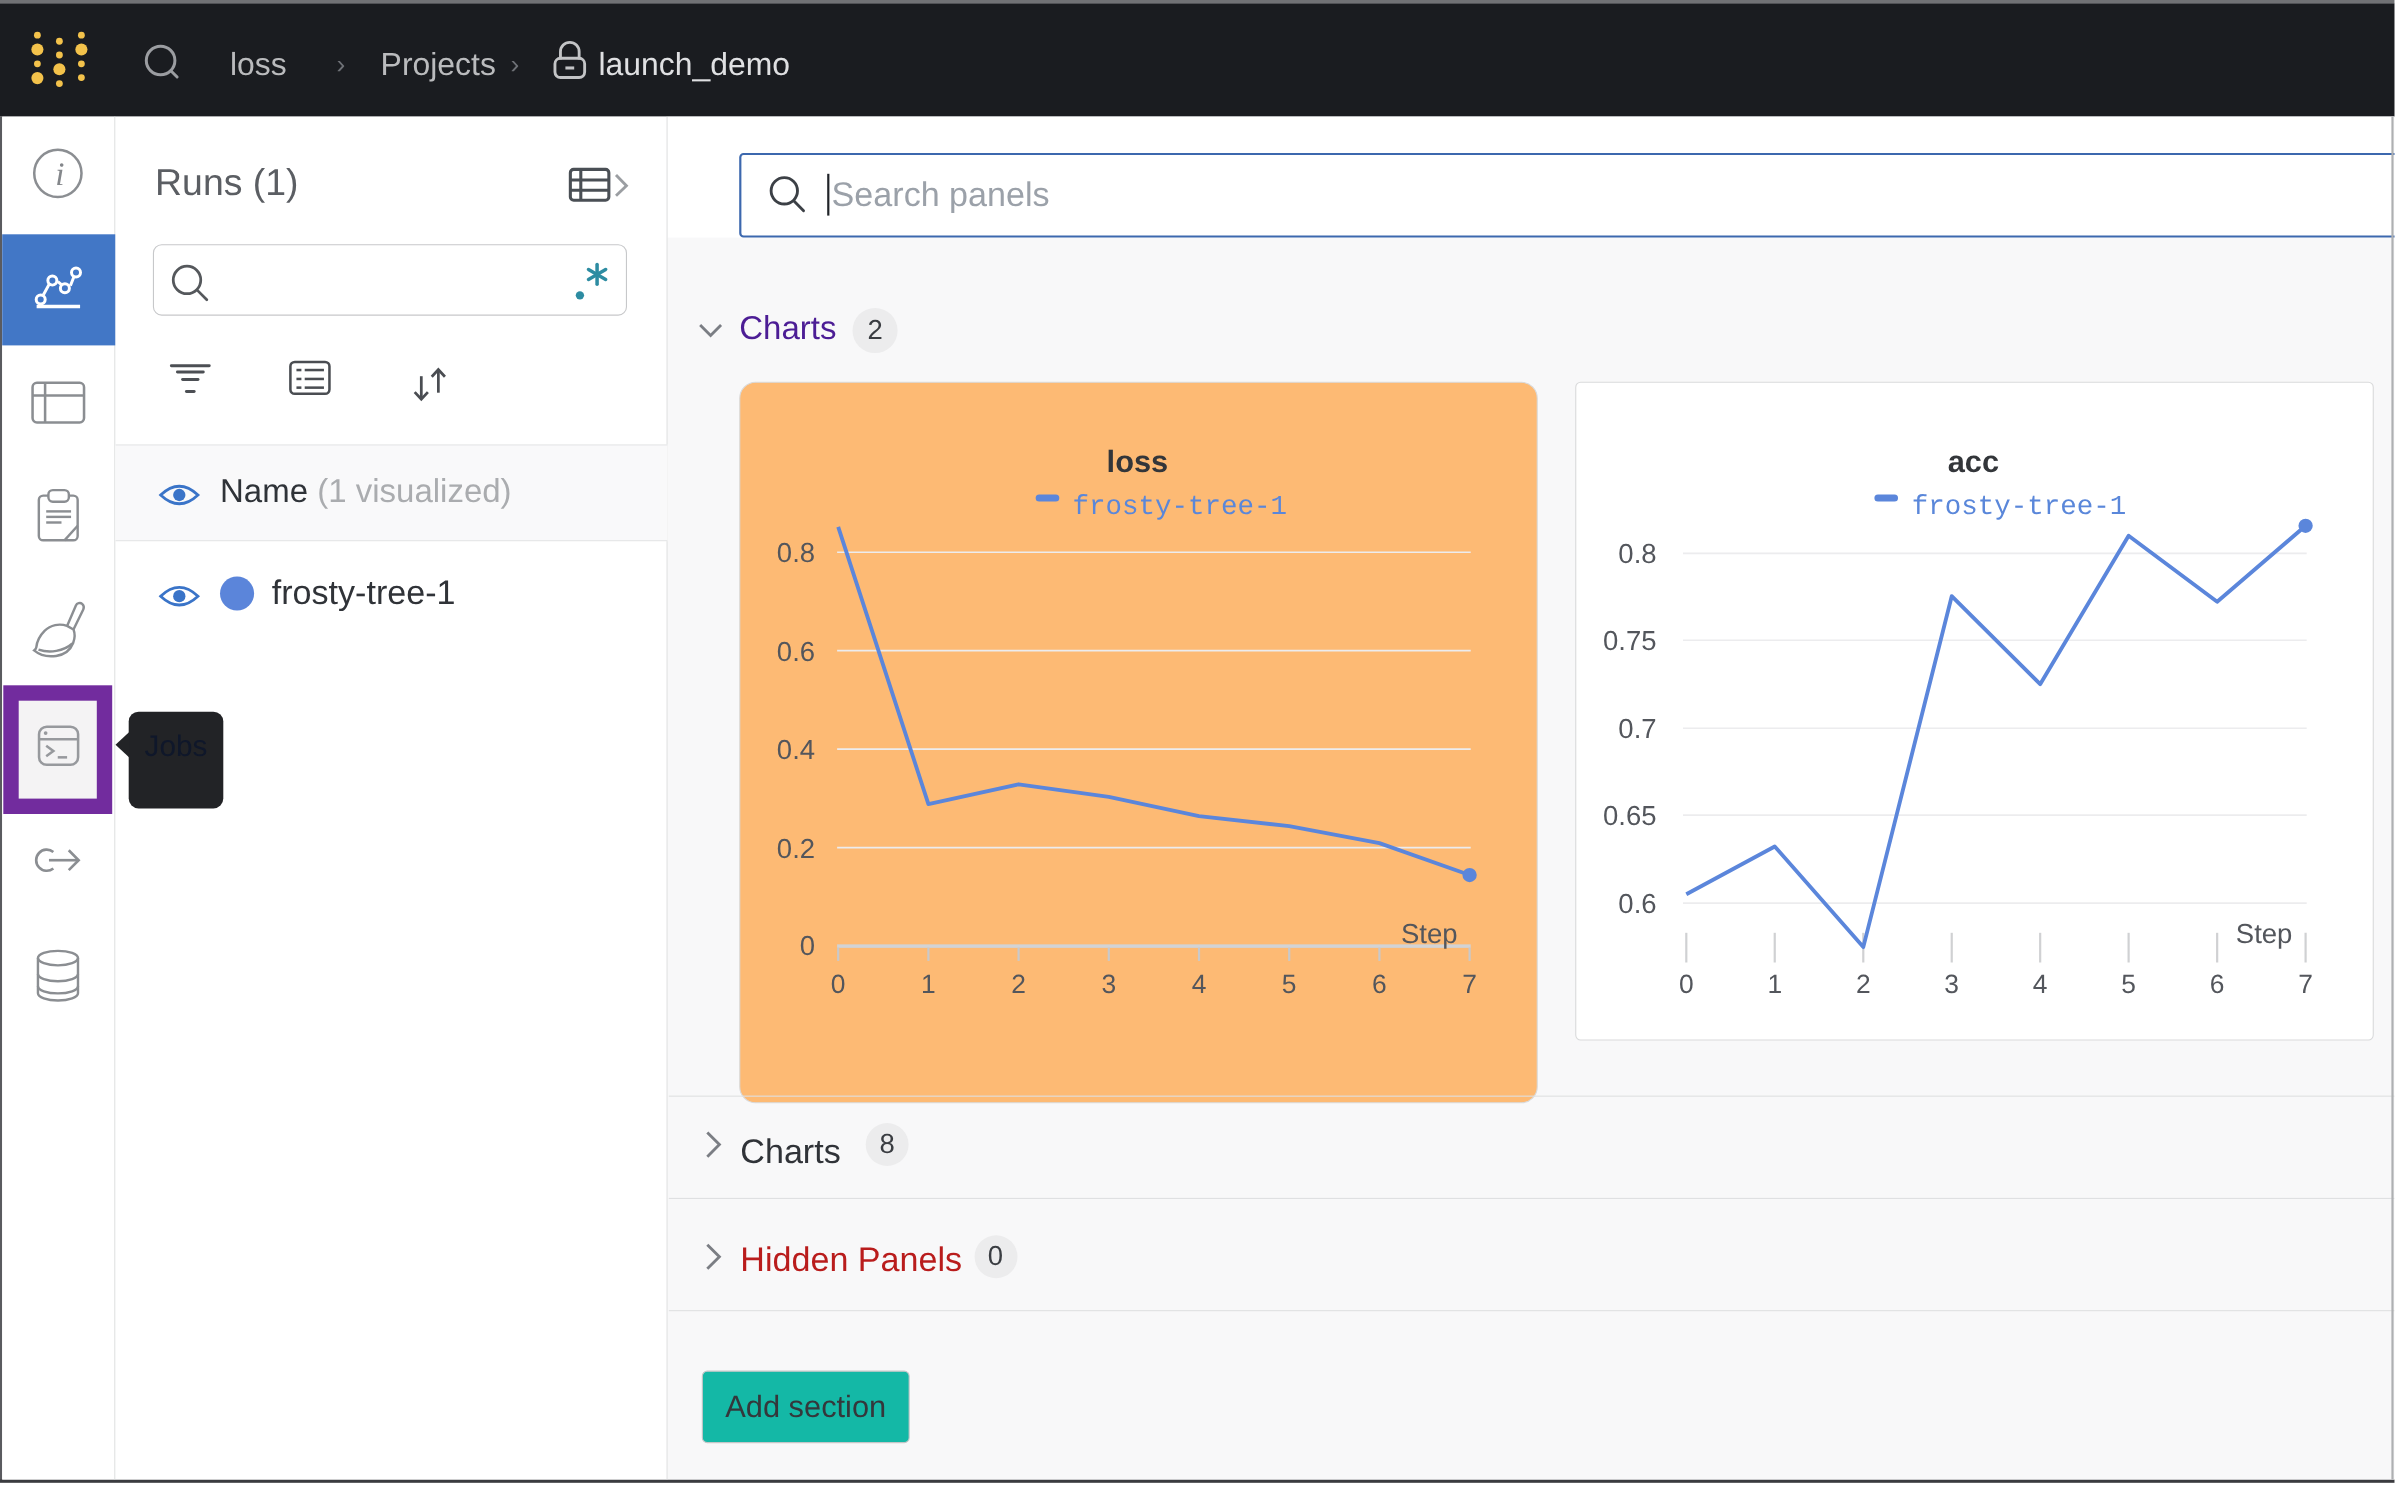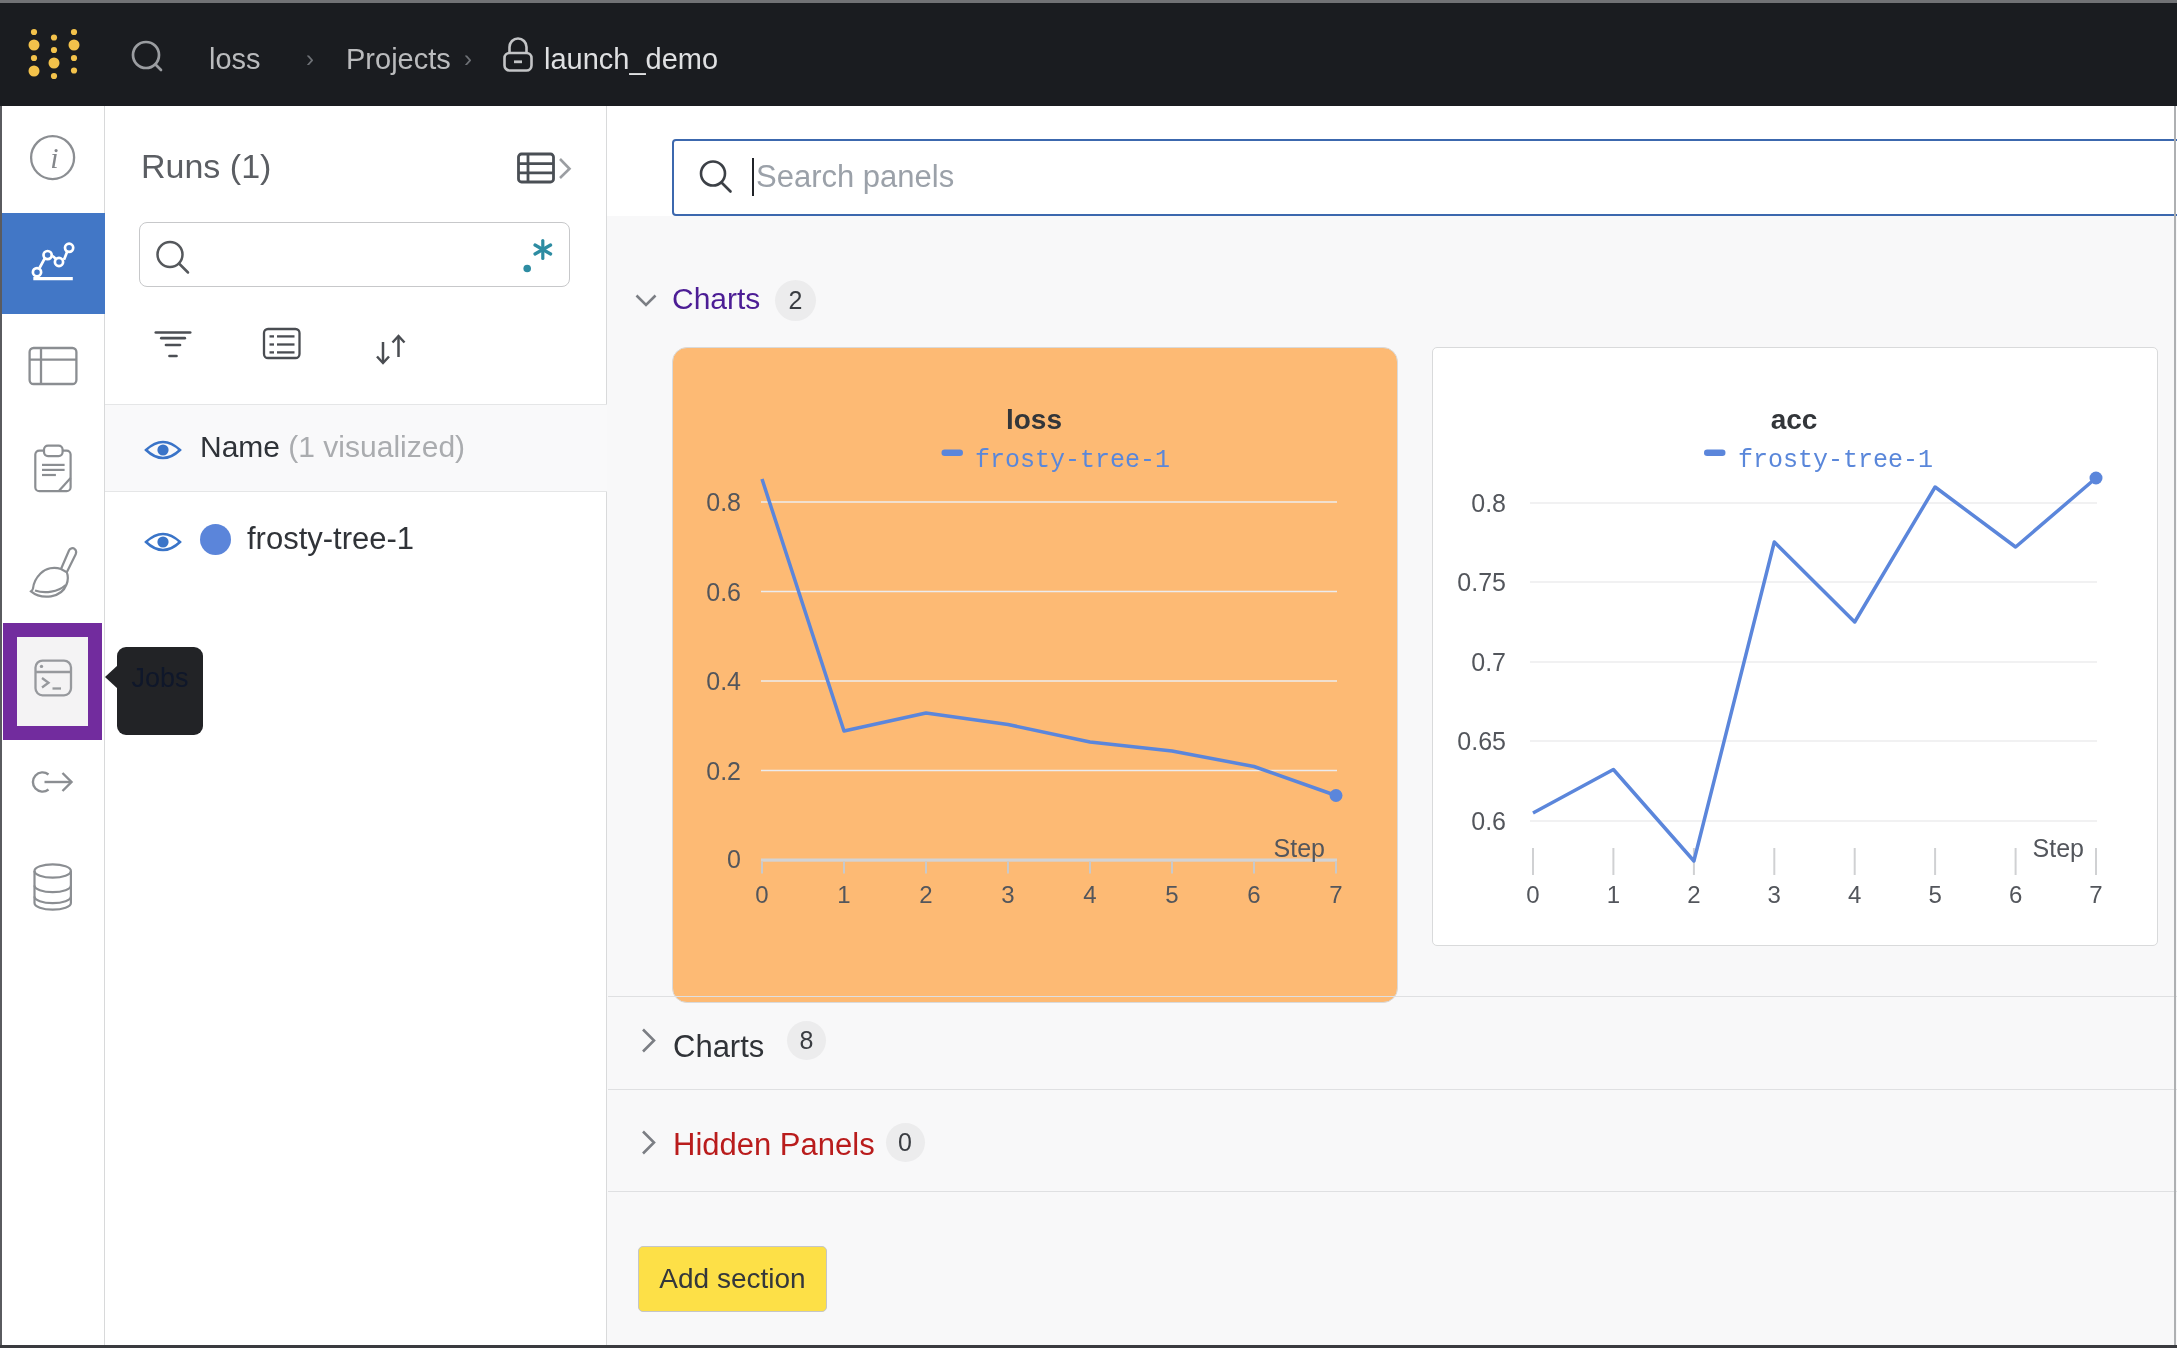--- a/index.html
+++ b/index.html
@@ -289,14 +289,14 @@
   <svg class="abs" style="left:30px;top:918px" width="24" height="34">
     <path d="M6 5.5 L17 16.5 L6 27.5" fill="none" stroke="#7b7e84" stroke-width="2.6"></path>
   </svg>
   <div class="abs" style="left:66px;top:923px;font-size:31px;color:#303338">Charts</div>
   <div class="abs" style="left:180px;top:915px;width:39px;height:39px;border-radius:50%;background:#ececed;text-align:center;line-height:39px;font-size:25px;color:#3a3d42">8</div>
   <svg class="abs" style="left:30px;top:1020px" width="24" height="34">
     <path d="M6 5.5 L17 16.5 L6 27.5" fill="none" stroke="#7b7e84" stroke-width="2.6"></path>
   </svg>
   <div class="abs" style="left:66px;top:1021px;font-size:31px;color:#b91c1c">Hidden Panels</div>
   <div class="abs" style="left:278.5px;top:1017px;width:39px;height:39px;border-radius:50%;background:#ececed;text-align:center;line-height:39px;font-size:25px;color:#3a3d42">0</div>
-  <div class="abs" style="left:31px;top:1140px;width:189px;height:66px;background:#fde047;border:1px solid #c5c6c8;border-radius:5px;text-align:center;line-height:64px;font-size:28px;color:#34373b">Add section</div>
+  <div class="abs" style="left:31px;top:1140px;width:189px;height:66px;background:#14b8a6;border:1px solid #c5c6c8;border-radius:5px;text-align:center;line-height:64px;font-size:28px;color:#34373b">Add section</div>
 </div>
 
 </body></html>

